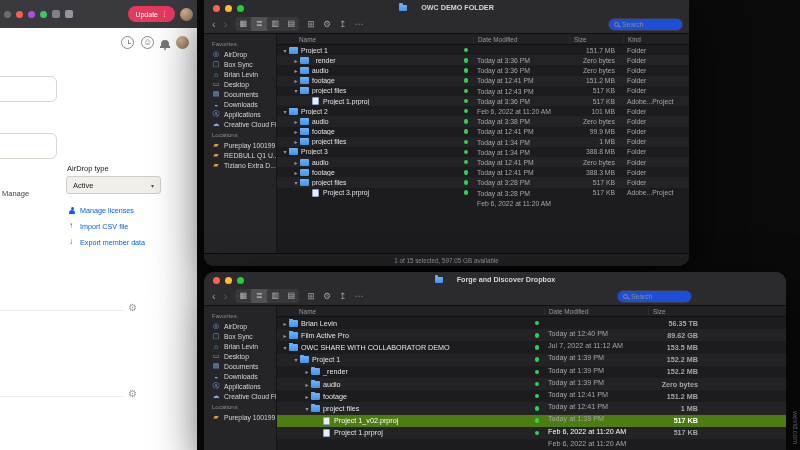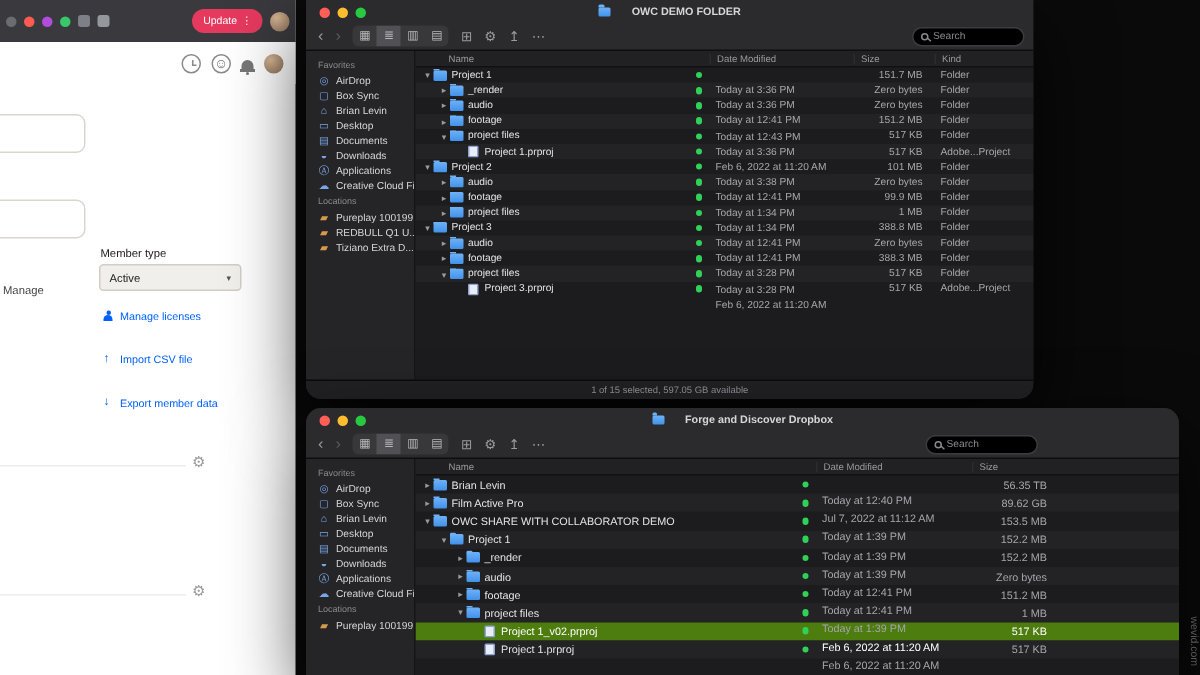--- a/index.html
+++ b/index.html
@@ -35,21 +35,21 @@
   .box2 { left:-10px; top:133px; width:67px; height:26px; }
   .invite-btn { position:absolute; left:66px; top:108px; width:95px; height:19px; background:#0061fe;
     color:#fff; border:none; border-radius:3px; font-size:7.5px; font-family:inherit;
     display:flex; align-items:center; justify-content:center; }
   .member-type { position:absolute; left:67px; top:164px; font-size:7.5px; color:#1e1919; }
   .active-dd { position:absolute; left:66px; top:176px; width:95px; height:18px; background:#f0efec;
     border:1px solid #d2cec7; border-radius:3px; font-size:7.5px; color:#1e1919;
     display:flex; align-items:center; padding:0 6px; }
   .active-dd .caret { margin-left:auto; font-size:6px; color:#555; }
   .manage-cell { position:absolute; left:2px; top:189px; font-size:7.5px; color:#444; }
-  .blue-links { position:absolute; left:68px; top:206px; display:flex; flex-direction:column; gap:20px; }
+  .blue-links { position:absolute; left:68px; top:206px; display:flex; flex-direction:column; gap:7px; }
   .blue-link { display:flex; align-items:center; gap:4px; color:#0061fe; font-size:7.2px; cursor:pointer; }
   .l-icon { width:8px; height:8px; position:relative; flex:none; }
   .blue-link[data-icon="person"] .l-icon::before { content:""; position:absolute; left:2.5px; top:0;
     width:3px; height:3px; border-radius:50%; background:#0061fe; }
   .blue-link[data-icon="person"] .l-icon::after { content:""; position:absolute; left:1px; top:3.5px;
     width:6px; height:3.5px; border-radius:3px 3px 0 0; background:#0061fe; }
   .blue-link[data-icon="arrow-up"] .l-icon::before { content:"↑"; position:absolute; left:1px; top:-2px;
     font-size:8px; color:#0061fe; }
   .blue-link[data-icon="arrow-down"] .l-icon::before { content:"↓"; position:absolute; left:1px; top:-2px;
     font-size:8px; color:#0061fe; }
@@ -75,21 +75,21 @@
   .proxy-folder::before { content:""; position:absolute; left:0; top:-1.5px; width:3.5px; height:2px;
     background:#6db1f7; border-radius:1px 1px 0 0; }
   .f-toolbar { position:absolute; left:8px; right:6px; top:15px; height:18px; display:flex;
     align-items:center; gap:8px; color:#9a9aa0; }
   .nav-chevron { font-size:11px; line-height:14px; }
   .nav-fwd { color:#5a5a5e; }
   .seg { display:flex; background:#38383b; border-radius:4px; overflow:hidden; }
   .seg span { width:16px; height:14px; font-size:8px; line-height:14px; text-align:center; color:#b8b8bc; }
   .seg .sel { background:#505055; }
   .tb-icon { font-size:9px; line-height:14px; }
-  .search { margin-left:auto; height:13px; border:1px solid #3c3c40; background:#000000; border-radius:7px;
+  .search { margin-left:auto; height:13px; border:1px solid #3c3c40; background:#1d4ed8; border-radius:7px;
     display:flex; align-items:center; gap:3px; padding:0 5px; }
   .win-bot .search { margin-right:88px; }
   .mag { width:5px; height:5px; border:1px solid #8a8a8e; border-radius:50%; position:relative; flex:none; }
   .mag::after { content:""; position:absolute; width:3px; height:1px; background:#8a8a8e;
     transform:rotate(45deg); right:-2.5px; bottom:-1px; }
   .search input { background:transparent; border:none; outline:none; width:55px; font-size:6.8px;
     color:#c8c8cc; font-family:inherit; }
   .search input::placeholder { color:#8a8a8e; }
 
   .f-sidebar { position:absolute; left:0; top:34px; bottom:0; width:73px; background:#252527;
@@ -141,21 +141,21 @@
     width:4px; height:2px; background:#6db1f7; border-radius:1px 1px 0 0; }
   .frow[data-icon="file"] .row-icon { width:7px; height:8px; margin:0 4px 0 1px;
     background:#e8edf7; border:1px solid #8fa3cf; border-radius:1px; }
   .cell-dot { width:14px; flex:none; display:flex; justify-content:center; }
   .dot { width:4.5px; height:4.5px; border-radius:50%; background:#30d158; }
   .cell-date { flex:none; padding-left:4px; color:#a5a5ab;margin-top:21px; }
   .cell-size { flex:none; padding-right:8px; text-align:right; color:#a5a5ab; }
   .cell-kind { width:66px; flex:none; padding-left:4px; color:#a5a5ab; }
   .cell-fill { width:80px; flex:none; }
   .win-top .cell-date { width:96px; } .win-top .cell-size { width:54px; }
-  .win-bot .cell-date { width:104px; } .win-bot .cell-size { width:58px; }
+  .win-bot .cell-date { width:104px; } .win-bot .cell-size { width:58px;font-weight:bold; }
   .frow.selected .cell-name, .frow.selected .cell-date, .frow.selected .cell-size,
   .frow.selected .disc { color:#fff; }
 
   .f-status { position:absolute; left:0; right:0; bottom:0; height:13px; background:#212124;
     border-top:1px solid #0b0b0c; text-align:center; font-size:6.3px; color:#93939a; line-height:13px; }
 
   .watermark { position:absolute; right:1px; bottom:6px; writing-mode:vertical-rl;
     font-size:7px; color:#9a9a9a; opacity:.55; }
 </style>
 </head>
@@ -182,21 +182,21 @@
     </div>
     <div class="b-subbar">
       <span class="clockface"></span>
       <span class="smiley">☺</span>
       <span class="bell"></span>
       <span class="b-avatar"></span>
     </div>
 
     <div class="outline-box box1"></div>
     <div class="outline-box box2"></div>
-    <div class="member-type">Member type</div>
+    <div class="member-type">AirDrop type</div>
     <div class="active-dd">
       <span>Active</span>
       <span class="caret">▾</span>
     </div>
     <div class="manage-cell">Manage</div>
 
     <div class="blue-links">
 
     <div class="blue-link" data-icon="person">
         <span class="l-icon"></span>

